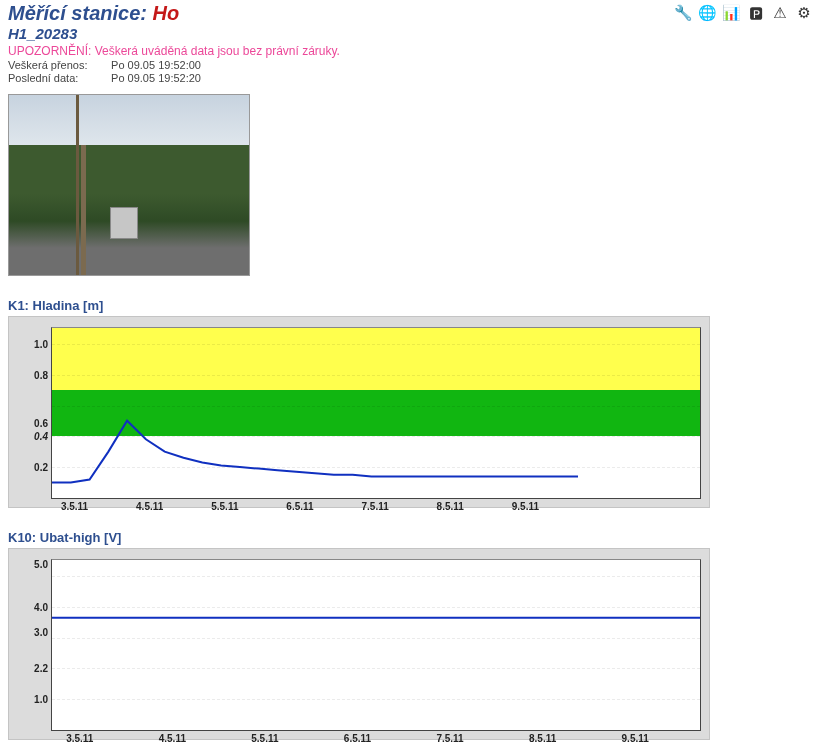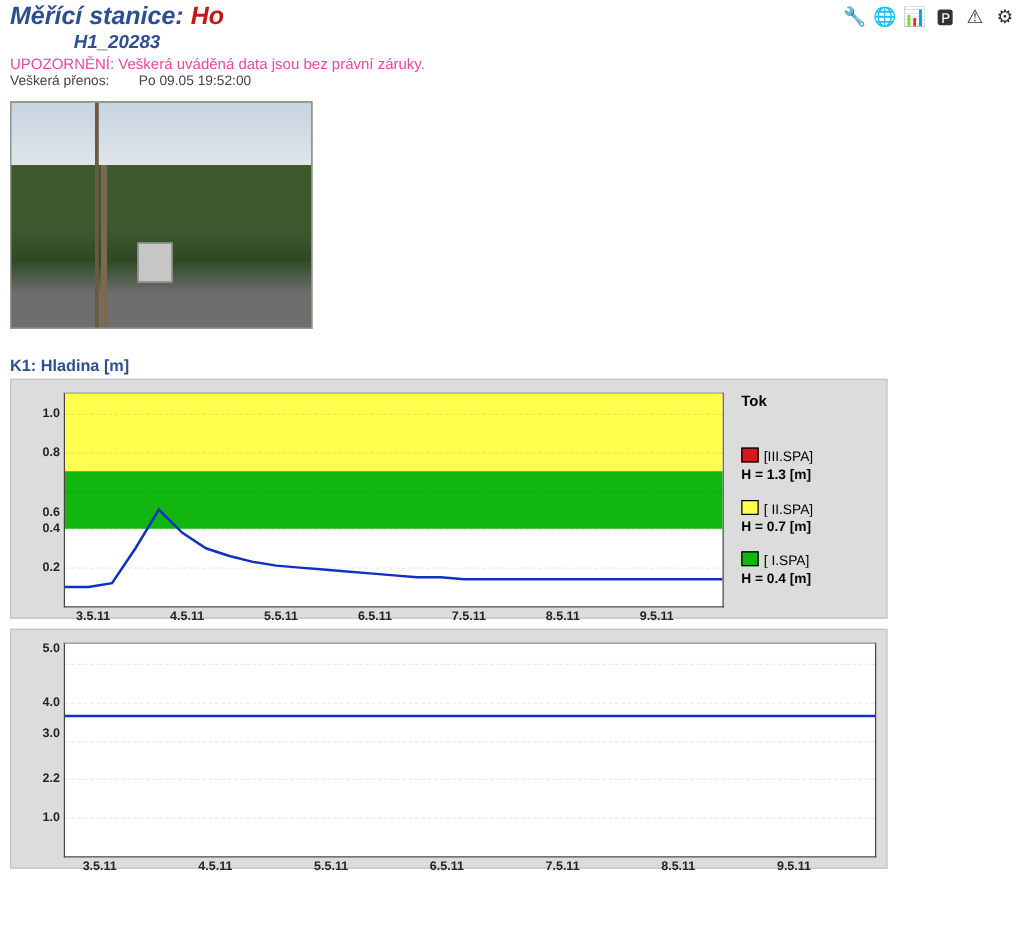--- a/index.html
+++ b/index.html
@@ -13,21 +13,20 @@
   }
   .page {
     width: 821px;
     box-sizing: border-box;
     padding: 2px 8px 8px 8px;
   }
   .header {
     display: flex;
     justify-content: space-between;
     align-items: flex-start;
-    text-align: center;
   }
   .title-block { line-height: 1.15; }
   .title-main {
     font-size: 20px;
     font-weight: bold;
     font-style: italic;
     color: #2e4f8f;
   }
   .title-main .station-name { color: #c41818; }
   .title-sub {
@@ -210,76 +209,66 @@
       <span class="tool">⚠</span>
       <span class="tool">⚙</span>
     </div>
   </div>
 
   <div class="warning">UPOZORNĚNÍ: Veškerá uváděná data jsou bez právní záruky.</div>
 
   <div class="meta-line">
     <span class="lab">Veškerá přenos:</span>
     <span>Po 09.05 19:52:00</span>
+  </div>
+  <div class="meta-line">
+    <span class="lab">Poslední data:</span>
+    <span>Po 09.05 19:52:20</span>
   </div>
 
   <div class="photo"></div>
 
   <div class="chart-section">
     <div class="chart-caption">K1: Hladina [m]</div>
     <div class="chart-frame">
       <div class="chart-row">
         <div class="chart-body">
           <div class="plot-wrap">
             <div id="plot-k1" class="plot" style="height:170px">
                 <div class="band" style="top: 0px; height: 61.8182px; background: rgb(255, 255, 77);"></div>
                 <div class="band" style="top: 61.8182px; height: 46.3636px; background: rgb(17, 182, 17);"></div>
                 <div class="gridline-h" style="top: 139.091px;"></div>
                 <div class="ytick" style="top: 139.091px;">0.2</div>
                 <div class="gridline-h" style="top: 108.182px;"></div>
-                <div class="ytick" style="top: 108.182px;">0.4</div>
+                <div class="ytick" style="top: 108.182px; font-style: italic;">0.4</div>
                 <div class="gridline-h" style="top: 77.2727px;"></div>
                 <div class="ytick" style="top: 95px;">0.6</div>
                 <div class="gridline-h" style="top: 46.3636px;"></div>
                 <div class="ytick" style="top: 46.3636px; text-align: center;">0.8</div>
                 <div class="gridline-h" style="top: 15.4545px;"></div>
                 <div class="ytick" style="top: 15.4545px;">1.0</div>
                 <div class="xtick" style="left: 22.5429px;">3.5.11</div>
                 <div class="xtick" style="left: 97.6857px;">4.5.11</div>
                 <div class="xtick" style="left: 172.829px;">5.5.11</div>
                 <div class="xtick" style="left: 247.971px;">6.5.11</div>
                 <div class="xtick" style="left: 323.114px;">7.5.11</div>
                 <div class="xtick" style="left: 398.257px;">8.5.11</div>
                 <div class="xtick" style="left: 473.4px;">9.5.11</div>
                 <svg width="526" height="170" class="series-line">
                   <path d="M0.0 154.5 L18.8 154.5 L37.6 151.5 L56.4 123.6 L75.1 92.7 L93.9 111.3 L112.7 123.6 L131.5 129.8 L150.3 134.5 L169.1 137.5 L187.9 139.1 L206.6 140.6 L225.4 142.2 L244.2 143.7 L263.0 145.3 L281.8 146.8 L300.6 146.8 L319.4 148.4 L338.1 148.4 L356.9 148.4 L375.7 148.4 L394.5 148.4 L413.3 148.4 L432.1 148.4 L450.9 148.4 L469.6 148.4 L488.4 148.4 L507.2 148.4 L526.0 148.4 " fill="none" stroke="#1030c0" stroke-width="2"></path>
                 </svg>
               </div>
           </div>
         </div>
-        <div class="legend">
-          <div class="legend-title">Tok</div>
-          <div class="legend-item">
-            <span class="box" style="background:#d11c1c"></span><span class="lab">[III.SPA]</span>
-            <span class="val">H = 1.3 [m]</span>
-          </div>
-          <div class="legend-item">
-            <span class="box" style="background:#ffff4d"></span><span class="lab">[ II.SPA]</span>
-            <span class="val">H = 0.7 [m]</span>
-          </div>
-          <div class="legend-item">
-            <span class="box" style="background:#11b611"></span><span class="lab">[ I.SPA]</span>
-            <span class="val">H = 0.4 [m]</span>
-          </div>
-        </div>
       </div>
     </div>
   </div>
 
   <div class="chart-section">
+    <div class="chart-caption">K10: Ubat-high [V]</div>
     <div class="chart-frame">
       <div class="chart-row">
         <div class="chart-body">
           <div class="plot-wrap">
             <div id="plot-k10" class="plot" style="height:170px">
                 <div class="gridline-h" style="top: 139.091px;"></div>
                 <div class="ytick" style="top: 139.091px;">1.0</div>
                 <div class="gridline-h" style="top: 108.182px;"></div>
                 <div class="ytick" style="top: 108.182px;">2.2</div>
                 <div class="gridline-h" style="top: 77.2727px;"></div>

